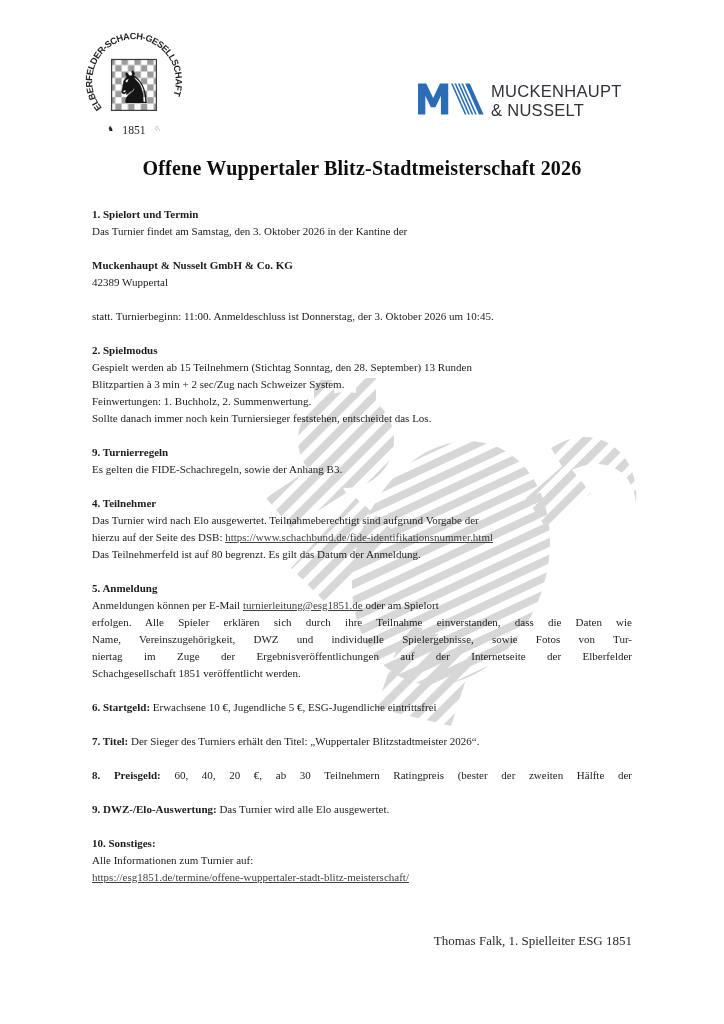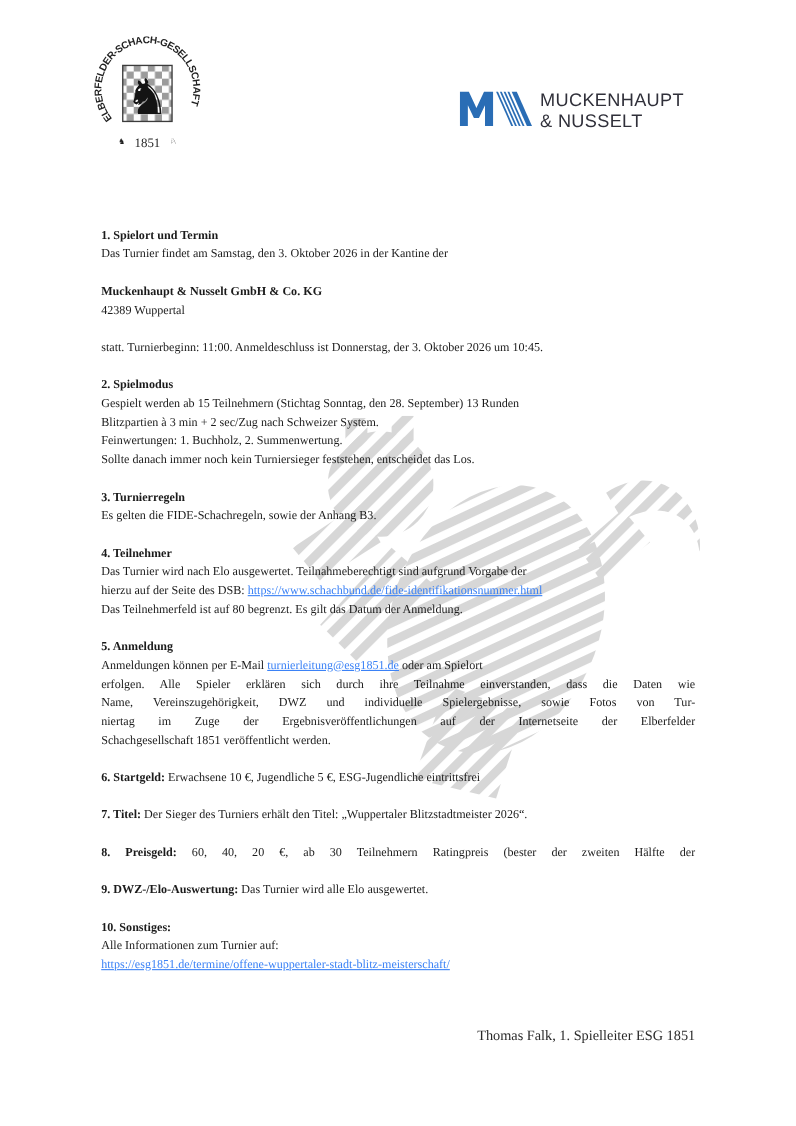--- a/index.html
+++ b/index.html
@@ -27,21 +27,21 @@
 
   
   .watermark{position:absolute;left:196px;top:378px;width:466px;height:352px;z-index:0;}
 
   
   .doc{position:absolute;left:92px;top:206px;width:540px;z-index:1;
        font-size:11px;line-height:17px;color:#1b1b1b;}
   .line{height:17px;white-space:nowrap;}
   .line.just{white-space:normal;text-align:justify;text-align-last:justify;overflow:hidden;}
   .b{font-weight:bold;}
-  .lnk{color:#3b82f6;text-decoration:underline;cursor:pointer;}
+  .lnk{color:#404040;text-decoration:underline;cursor:pointer;}
 
   .footer{position:absolute;top:933px;right:92px;z-index:1;font-size:13px;color:#2a2a2a;}
 </style>
 </head>
 <body>
 
 <div class="page">
 
   <div class="esg-logo">
     <svg viewBox="0 0 100 108">
@@ -78,20 +78,21 @@
           </g>
         </g>
       </g>
     </svg>
     <div class="mn-text">
       <div>MUCKENHAUPT</div>
       <div>&amp; NUSSELT</div>
     </div>
   </div>
 
+  <h1 class="title">Offene Wuppertaler Blitz-Stadtmeisterschaft 2026</h1>
 
   <svg class="watermark" viewBox="0 0 466 352">
     <defs>
       <pattern id="hatch" width="15" height="15" patternUnits="userSpaceOnUse" patternTransform="rotate(45)">
         <rect width="8" height="15" fill="#d7d7d7"></rect>
       </pattern>
     </defs>
     <g fill="url(#hatch)">
       <circle cx="150" cy="62" r="48"></circle>
       <rect x="118" y="2" width="20" height="26"></rect>
@@ -113,21 +114,21 @@
       <div class="line"><span>42389 Wuppertal</span></div>
       <div class="line"></div>
       <div class="line"><span>statt. Turnierbeginn: 11:00. Anmeldeschluss ist Donnerstag, der 3. Oktober 2026 um 10:45.</span></div>
       <div class="line"></div>
       <div class="line"><span class="b">2. Spielmodus</span></div>
       <div class="line"><span>Gespielt werden ab 15 Teilnehmern (Stichtag Sonntag, den 28. September) 13 Runden</span></div>
       <div class="line"><span>Blitzpartien à 3 min + 2 sec/Zug nach Schweizer System.</span></div>
       <div class="line"><span>Feinwertungen: 1. Buchholz, 2. Summenwertung.</span></div>
       <div class="line"><span>Sollte danach immer noch kein Turniersieger feststehen, entscheidet das Los.</span></div>
       <div class="line"></div>
-      <div class="line"><span class="b">3. Turnierregeln</span></div>
+      <div class="line"><span class="b">9. Turnierregeln</span></div>
       <div class="line"><span>Es gelten die FIDE-Schachregeln, sowie der Anhang B3.</span></div>
       <div class="line"></div>
       <div class="line"><span class="b">4. Teilnehmer</span></div>
       <div class="line"><span>Das Turnier wird nach Elo ausgewertet. Teilnahmeberechtigt sind aufgrund Vorgabe der</span></div>
       <div class="line"><span>hierzu auf der Seite des DSB: </span><a class="lnk" href="#">https://www.schachbund.de/fide-identifikationsnummer.html</a></div>
       <div class="line"><span>Das Teilnehmerfeld ist auf 80 begrenzt. Es gilt das Datum der Anmeldung.</span></div>
       <div class="line"></div>
       <div class="line"><span class="b">5. Anmeldung</span></div>
       <div class="line"><span>Anmeldungen können per E-Mail </span><a class="lnk" href="#">turnierleitung@esg1851.de</a><span> oder am Spielort</span></div>
       <div class="line just"><span>erfolgen. Alle Spieler erklären sich durch ihre Teilnahme einverstanden, dass die Daten wie</span></div>

